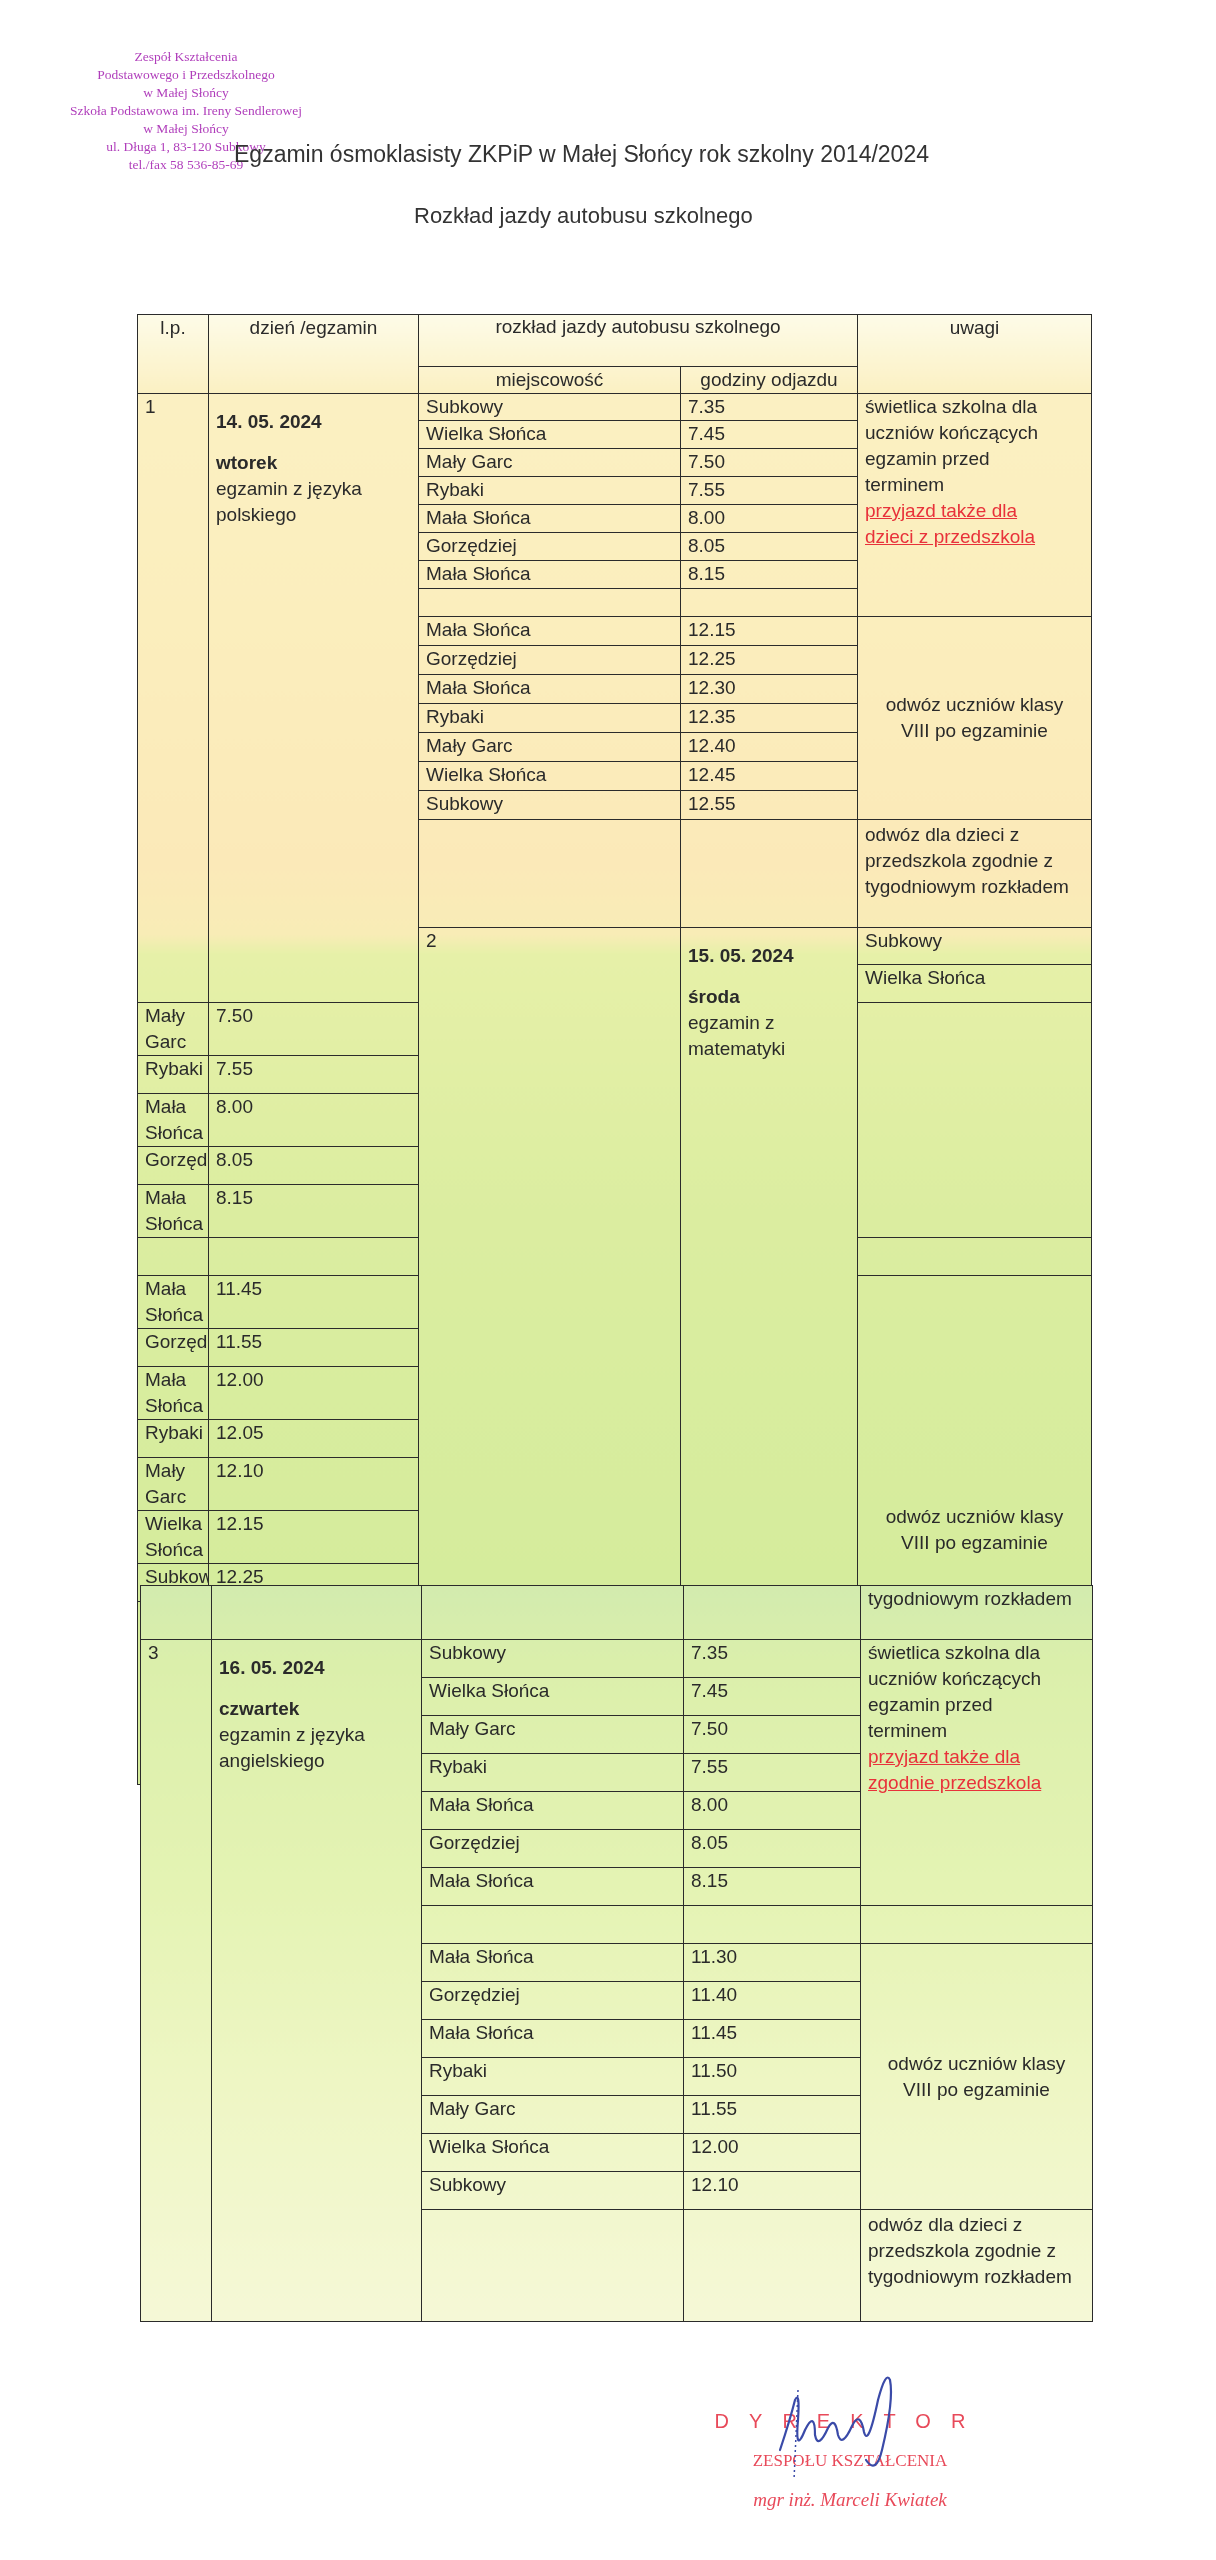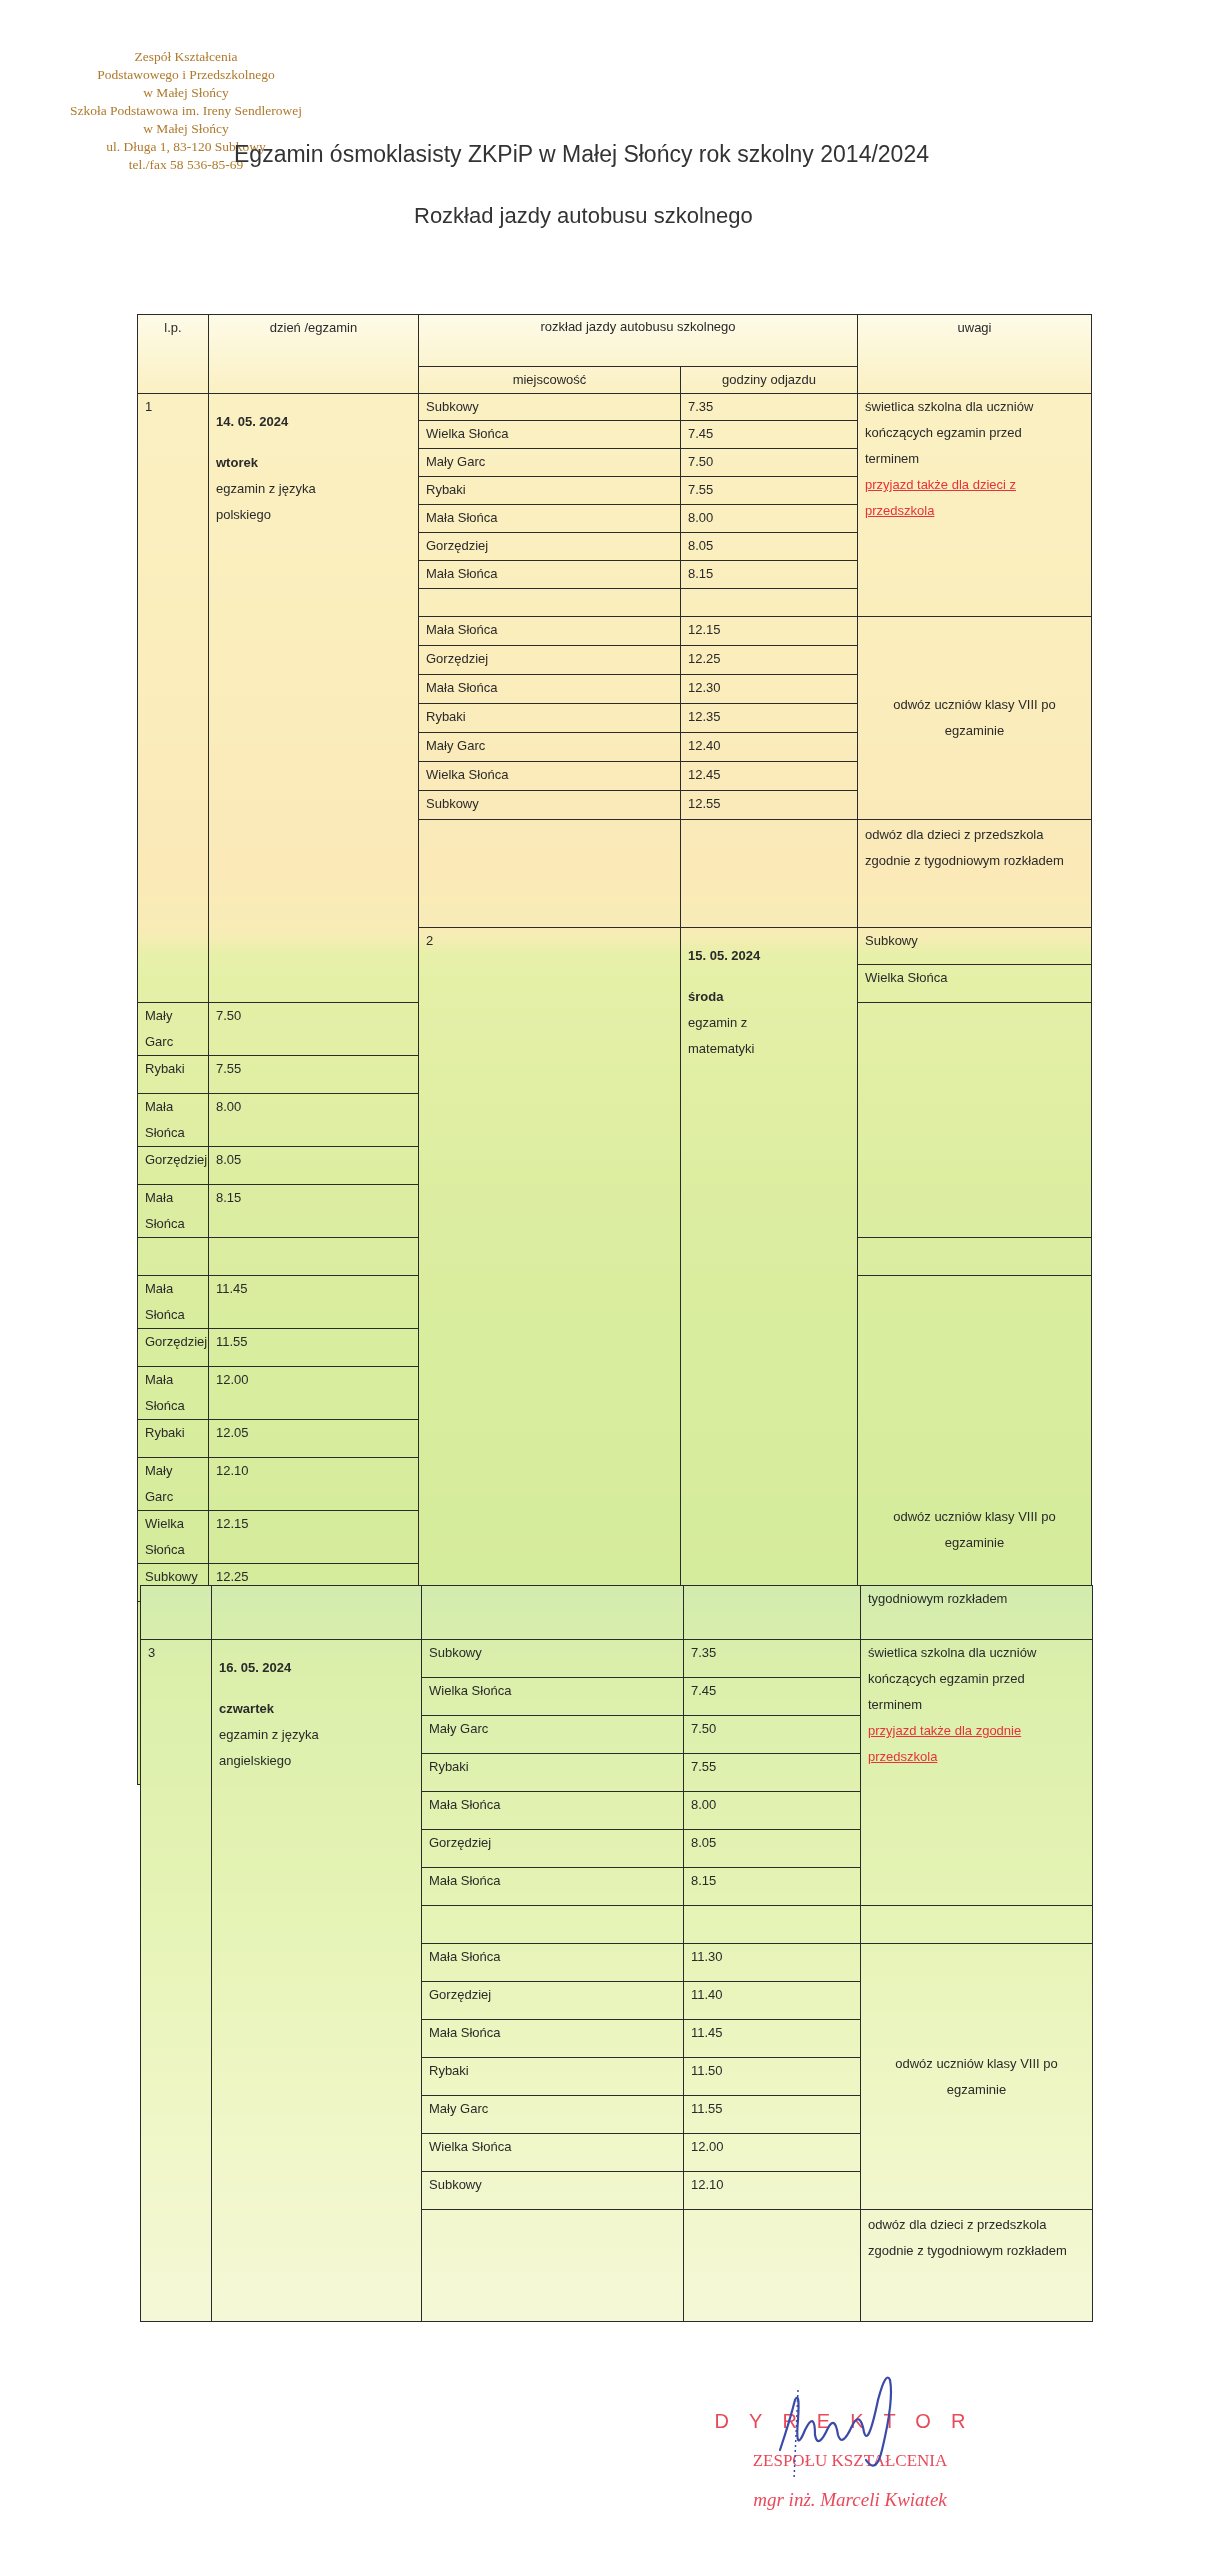--- a/index.html
+++ b/index.html
@@ -2,34 +2,34 @@
 <html><head>
 <meta charset="utf-8">
 <style>
   html, body { margin: 0; padding: 0; }
   body {
     width: 1216px; height: 2560px; background: #ffffff; position: relative; overflow: hidden;
     font-family: "Liberation Sans", "DejaVu Sans", sans-serif; color: #2a2a2a;
   }
   .stamp {
     position: absolute; left: 36px; top: 48px; width: 300px;
-    color: #a16207; font-family: "Liberation Serif", "DejaVu Serif", serif;
+    color: #a21caf; font-family: "Liberation Serif", "DejaVu Serif", serif;
     font-size: 13.5px; line-height: 18px; text-align: center; opacity: .85;
   }
   .stamp div { white-space: nowrap; }
   .title {
     position: absolute; left: 0; width: 1216px; text-align: center;
     font-size: 23px; color: #333; white-space: nowrap;
   }
   .title.t1 { top: 141px; left: 234px; width: auto; }
   .title.t2 { top: 203px; left: 414px; width: auto; font-size: 22px; }
 
   table.sched {
     position: absolute; border-collapse: collapse; table-layout: fixed;
-    font-size: 13px;
+    font-size: 19px;
   }
   table.sched td {
     border: 1.6px solid #2b2b2b; padding: 0 7px; vertical-align: top; line-height: 26px;
     overflow: hidden;
   }
   #tbl1 { left: 137px; top: 314px; width: 954px;
     background: linear-gradient(180deg, #fdfbe8 0px, #fbf0c2 80px, #fbeebd 300px, #fbe9b8 550px, #f8ecb6 620px, #e6f0a8 640px, #dbeda0 900px, #d5ec9c 1263px); }
   #tbl2 { left: 140px; top: 1585px; width: 952px;
     background: linear-gradient(180deg, #d2ebae 0px, #dbefab 80px, #e4f3b3 300px, #eef6c4 500px, #f5f8d6 733px); }
   .c-lp { width: 71px; } .c-day { width: 210px; } .c-pl { width: 262px; } .c-tm { width: 177px; } .c-nt { width: 234px; }

